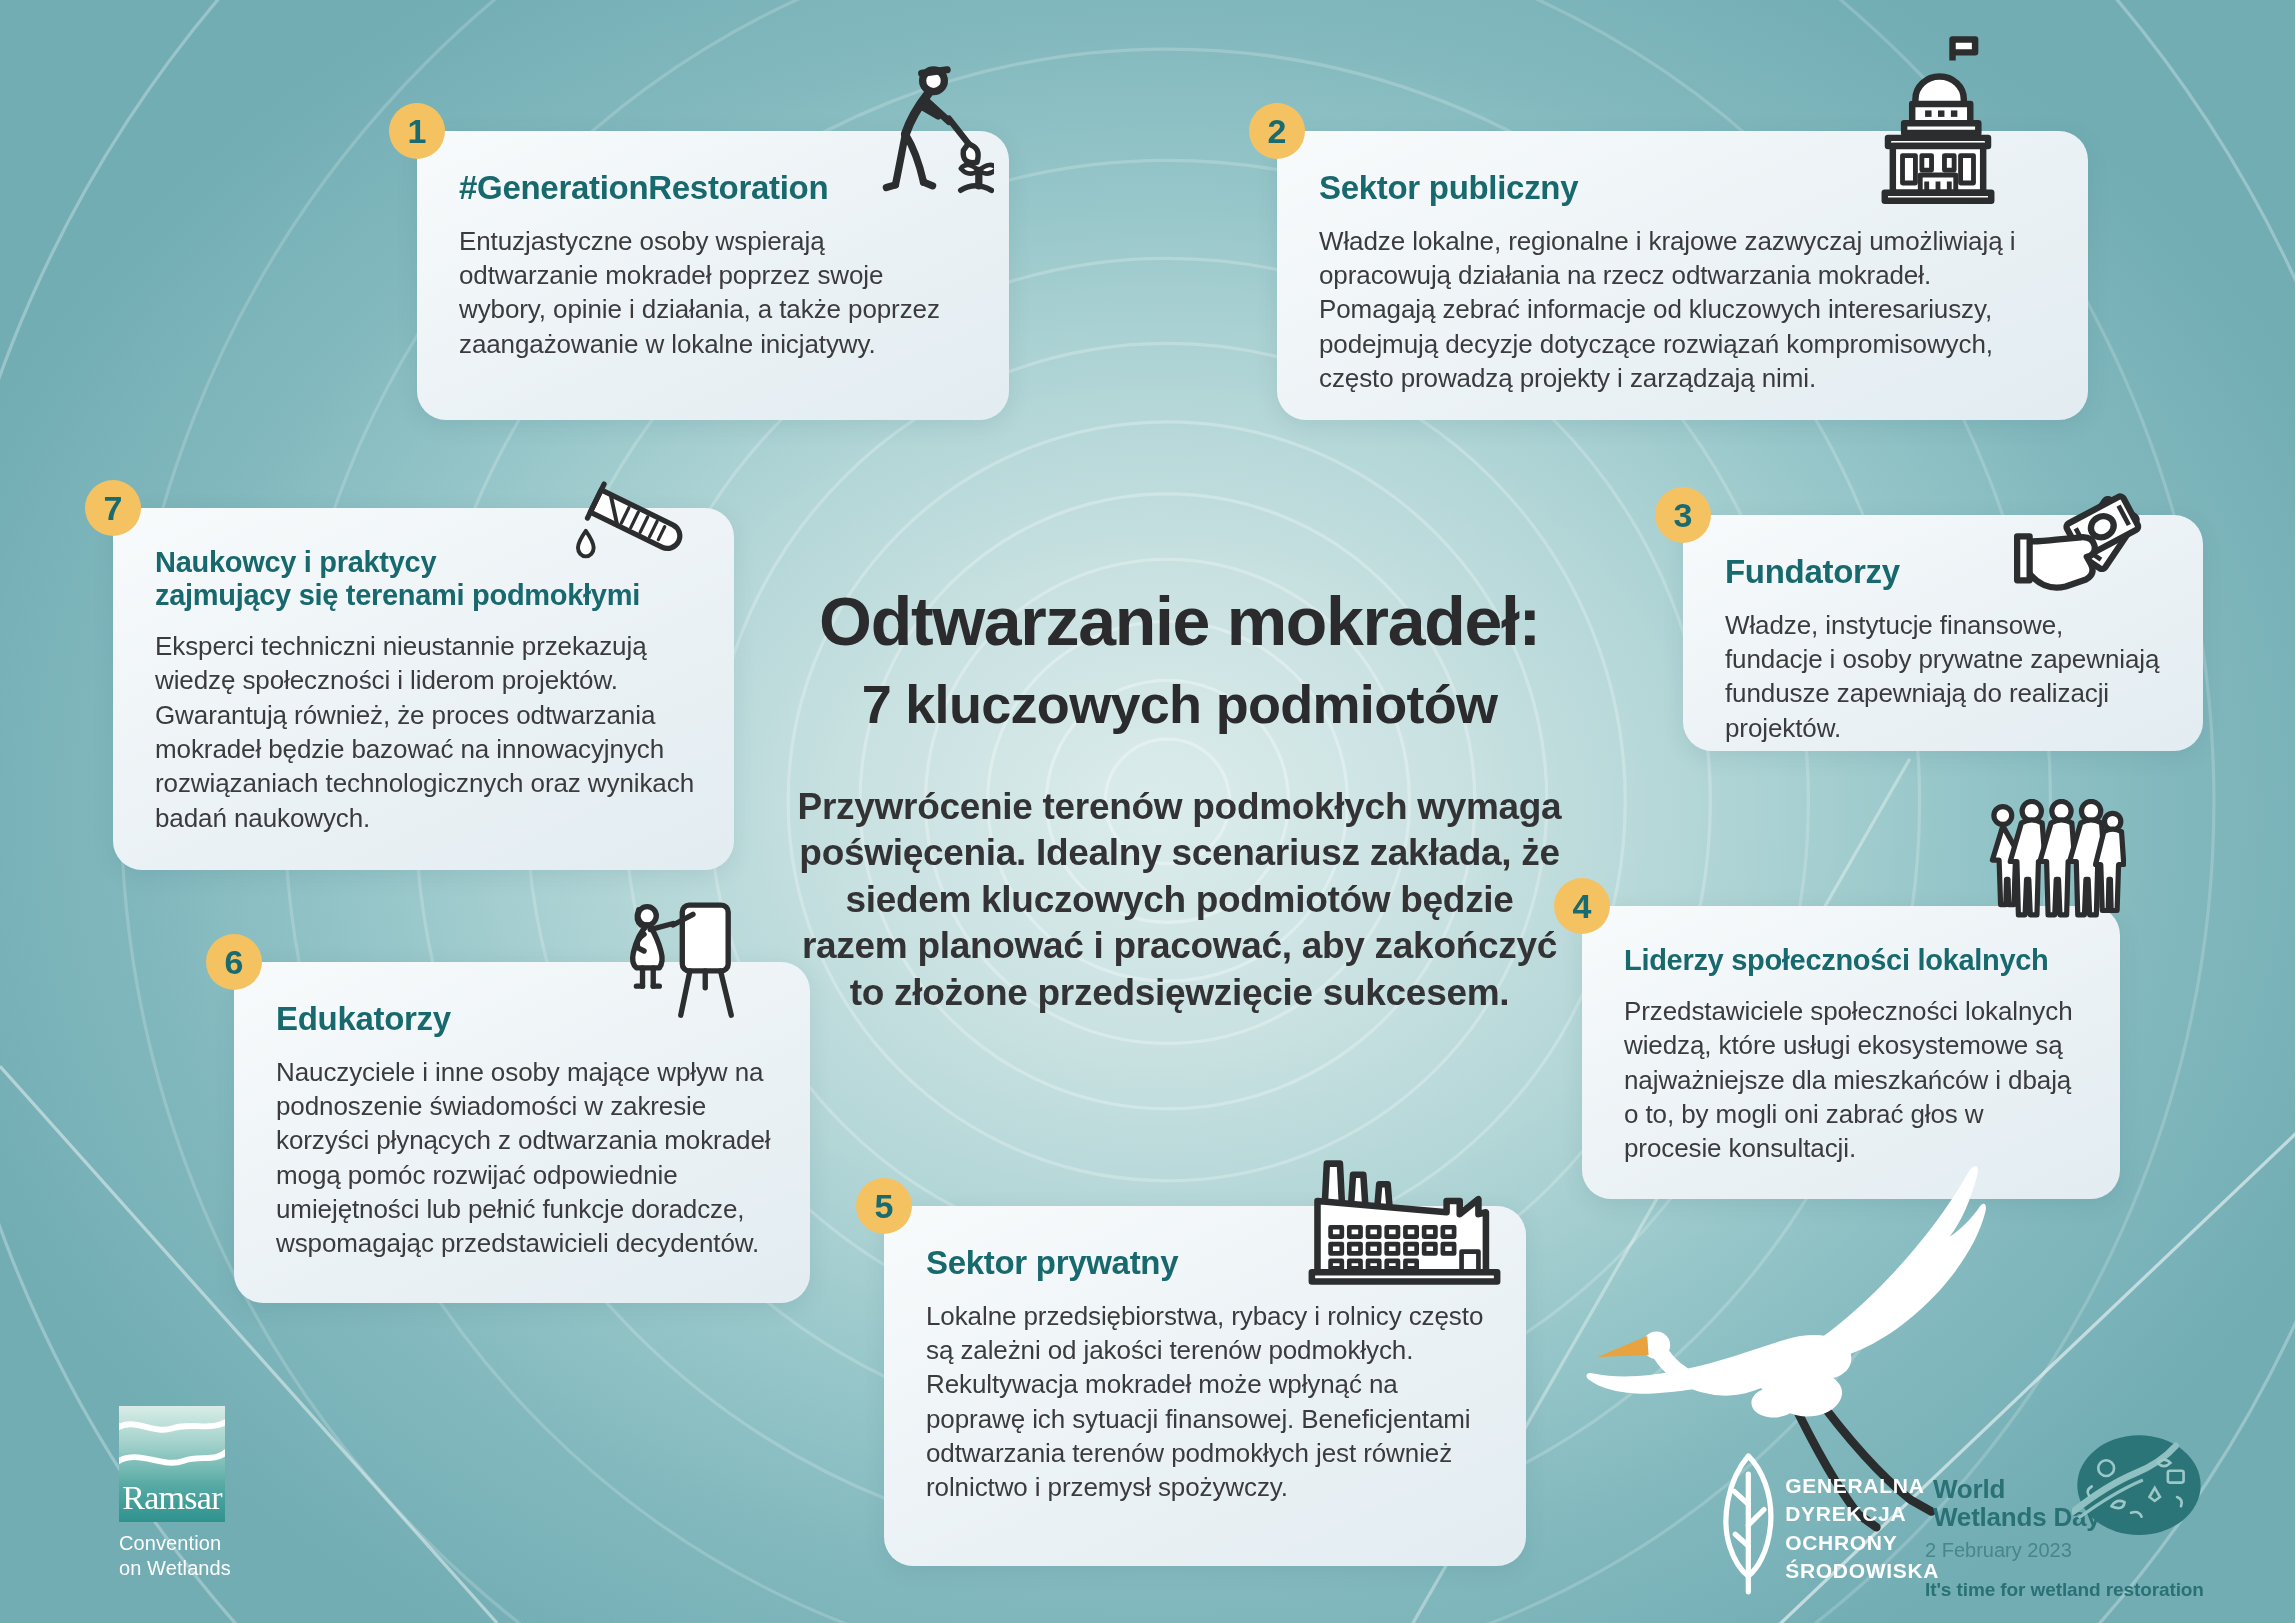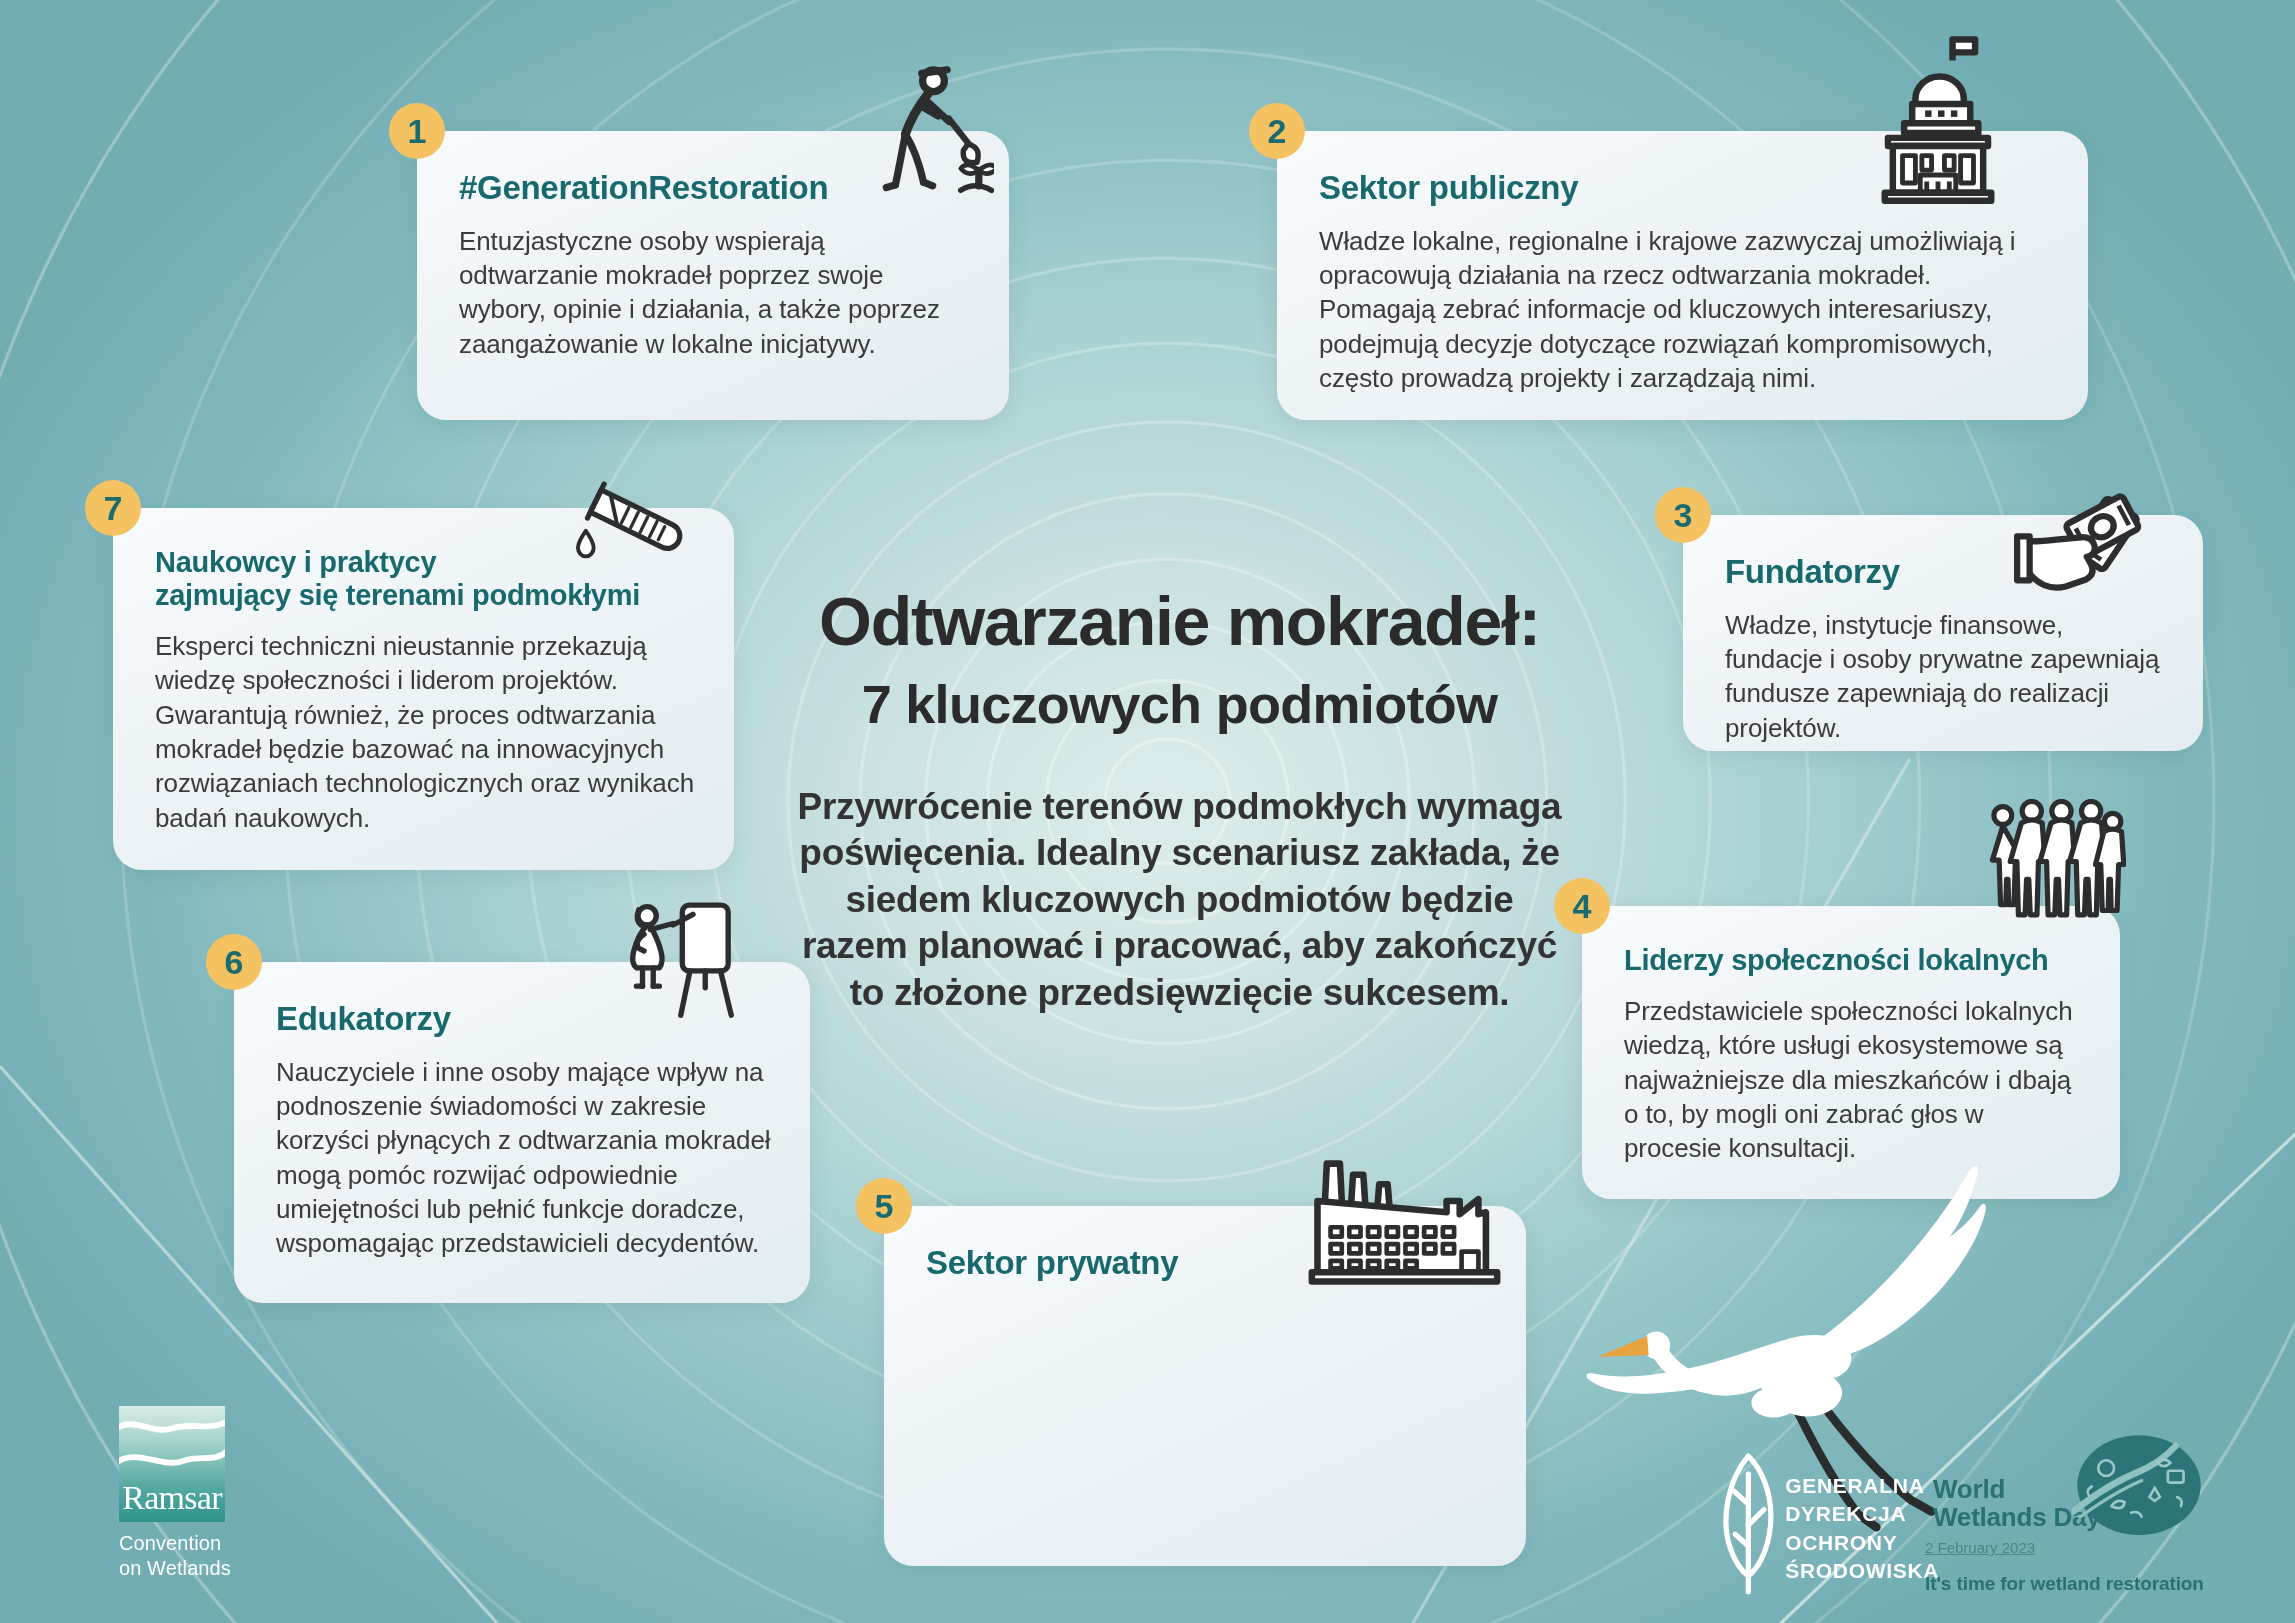--- a/index.html
+++ b/index.html
@@ -78,21 +78,21 @@
   
   .gdos{position:absolute;left:1718px;top:1452px;display:flex;}
   .gdos-leaf{width:58px;height:145px;}
   .gdos-text{
     margin:19.6px 0 0 9.2px;color:#fff;font-size:21px;font-weight:700;line-height:1.36;
     letter-spacing:0.7px;white-space:pre-line;
   }
   
   .wwd{position:absolute;left:1925px;top:1467px;width:307px;color:#2A7175;}
   .wwd-title{font-size:26px;font-weight:700;line-height:1.08;margin:8px;white-space:pre-line;letter-spacing:-0.2px;}
-  .wwd-date{font-size:15px;font-weight:400;color:#478689;margin:7.9px 0 0 0;text-decoration:underline;}
+  .wwd-date{font-size:20px;font-weight:400;color:#478689;margin:7.9px 0 0 0;}
   .wwd-tagline{font-size:19px;font-weight:700;margin:17px 0 0 0;letter-spacing:-0.1px;}
   .wwd-circle{position:absolute;left:2072px;top:1434px;width:130px;height:105px;}
 </style>
 </head>
 <body>
 
 <div class="canvas">
 
   <svg class="bg-decor" viewBox="0 0 3509 2481" preserveAspectRatio="none">
     <g fill="none" stroke="#ffffff" stroke-width="5">
@@ -145,20 +145,21 @@
     <div class="card-inner">
       <h2 class="card-title">Liderzy społeczności lokalnych</h2>
       <p class="card-body">Przedstawiciele społeczności lokalnych wiedzą, które usługi ekosystemowe są najważniejsze dla mieszkańców i dbają o to, by mogli oni zabrać głos w procesie konsultacji.</p>
     </div>
   </div>
 
   <div class="card c5">
     <div class="badge">5</div>
     <div class="card-inner">
       <h2 class="card-title">Sektor prywatny</h2>
+      <p class="card-body">Lokalne przedsiębiorstwa, rybacy i rolnicy często są zależni od jakości terenów podmokłych. Rekultywacja mokradeł może wpłynąć na poprawę ich sytuacji finansowej. Beneficjentami odtwarzania terenów podmokłych jest również rolnictwo i przemysł spożywczy.</p>
     </div>
   </div>
 
   <div class="card c6">
     <div class="badge">6</div>
     <div class="card-inner">
       <h2 class="card-title">Edukatorzy</h2>
       <p class="card-body">Nauczyciele i inne osoby mające wpływ na podnoszenie świadomości w zakresie korzyści płynących z odtwarzania mokradeł mogą pomóc rozwijać odpowiednie umiejętności lub pełnić funkcje doradcze, wspomagając przedstawicieli decydentów.</p>
     </div>
   </div>

